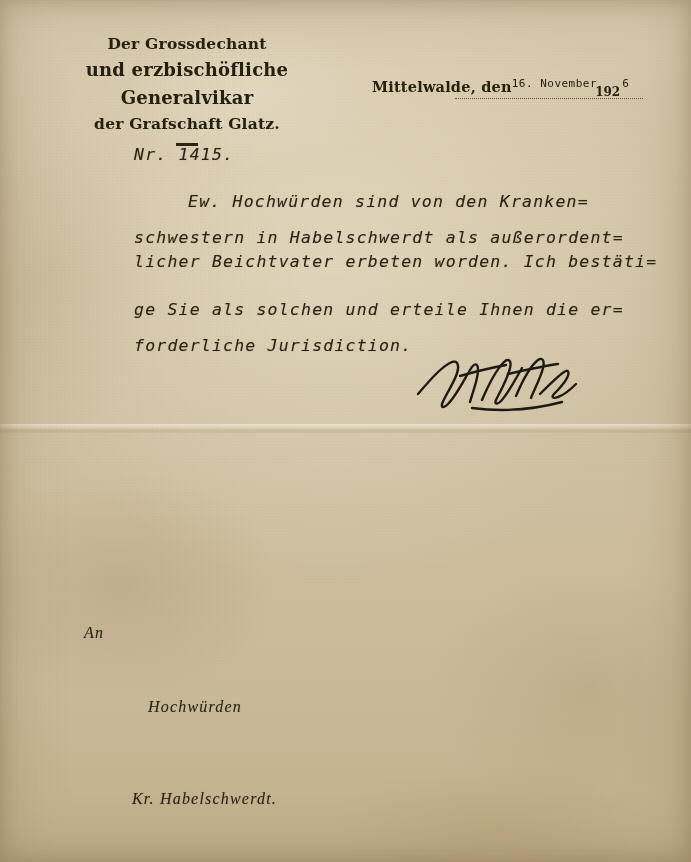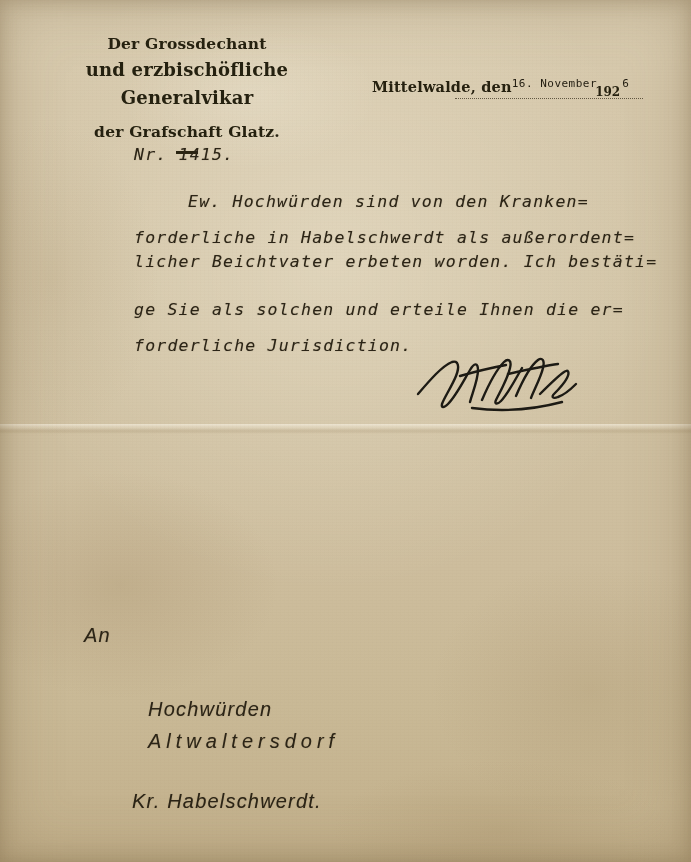--- a/index.html
+++ b/index.html
@@ -56,21 +56,21 @@
     text-align: center;
     font-family: "DejaVu Serif", serif;
     font-weight: bold;
     color: #24200f;
     line-height: 1.55;
     font-size: 15.5px;
     letter-spacing: 0.2px;
   }
   .letterhead .l1 { font-size: 15.5px; }
   .letterhead .l2 { font-size: 18px; text-align: center; }
-  .letterhead .l3 { font-size: 15.5px; margin-top: 8px; }
+  .letterhead .l3 { font-size: 15.5px; }
   .lh-rule {
     width: 22px;
     height: 3px;
     background: #2a2411;
     margin: 7px auto 0 auto;
   }
 
   
   .dateline {
     position: absolute;
@@ -134,25 +134,25 @@
     left: 412px;
     top: 350px;
     width: 160px;
     height: 70px;
   }
   .signature svg { display: block; overflow: visible; }
 
   
   .addr {
     position: absolute;
-    font-family: Liberation Sans, sans-serif;
+    font-family: Liberation Serif, serif;
     font-style: italic;
     color: #2b2416;
     letter-spacing: 1.2px;
-    font-size: 20px;
+    font-size: 16px;
     white-space: pre;
     text-shadow: 0 0 1px rgba(60,48,28,0.3);
   }
   .a1 { left: 84px; top: 624px; }
   .a2 { left: 84px; top: 660px; }
   .a3 { left: 148px; top: 698px; }
   .a4 { left: 148px; top: 730px; letter-spacing: 5px; }
   .a5 { left: 132px; top: 776px; margin-top: 14px; }
 
   .grain {
@@ -182,21 +182,21 @@
   </div>
 
   <div class="dateline">
     <span class="place">Mittelwalde, den</span><span class="date-typed">16. November</span><span class="year-small">192</span><span class="date-typed">6</span>
   </div>
   <div class="date-underline"></div>
 
   <div class="typed ref">Nr. 1415.</div>
 
   <div class="typed b1">Ew. Hochwürden sind von den Kranken=</div>
-  <div class="typed b2">forderliche in Habelschwerdt als außerordent=</div>
+  <div class="typed b2">schwestern in Habelschwerdt als außerordent=</div>
   <div class="typed b3">licher Beichtvater erbeten worden. Ich bestäti=</div>
   <div class="typed b5">forderliche Jurisdiction.</div>
   <div class="typed b4">ge Sie als solchen und erteile Ihnen die er=</div>
 
   <div class="signature">
     <svg width="170" height="70" viewBox="0 0 170 70">
       <g fill="none" stroke="#1c1a14" stroke-width="2.4" stroke-linecap="round" stroke-linejoin="round">
         <path d="M6,44 C18,30 30,16 40,12 C46,10 48,16 44,26 C40,36 32,48 30,54 C29,58 32,58 36,54 C44,46 52,30 58,20 C62,13 66,12 66,20 C66,30 60,44 58,52"></path>
         <path d="M48,26 C62,22 78,18 94,15"></path>
         <path d="M70,50 C76,36 84,20 92,12 C96,8 100,10 98,18 C96,28 88,42 84,50 C82,54 85,55 89,51 C96,44 104,28 110,18"></path>
@@ -205,18 +205,17 @@
         <path d="M128,44 C136,36 146,26 152,22 C156,19 158,22 155,28 C152,34 146,40 142,44 C139,47 141,49 146,47 C152,45 158,40 164,34"></path>
         <path d="M60,58 C90,62 120,60 150,52"></path>
       </g>
     </svg>
   </div>
 
   <div class="fold fold-main"></div>
 
   <div class="addr a1">An</div>
   <div class="addr a3">Hochwürden</div>
-  <div class="addr a4">Altwaltersdorf</div>
   <div class="addr a5">Kr. Habelschwerdt.</div>
 
   <div class="grain"></div>
   <div class="edge-dark"></div>
 </div>
 
 </body></html>

